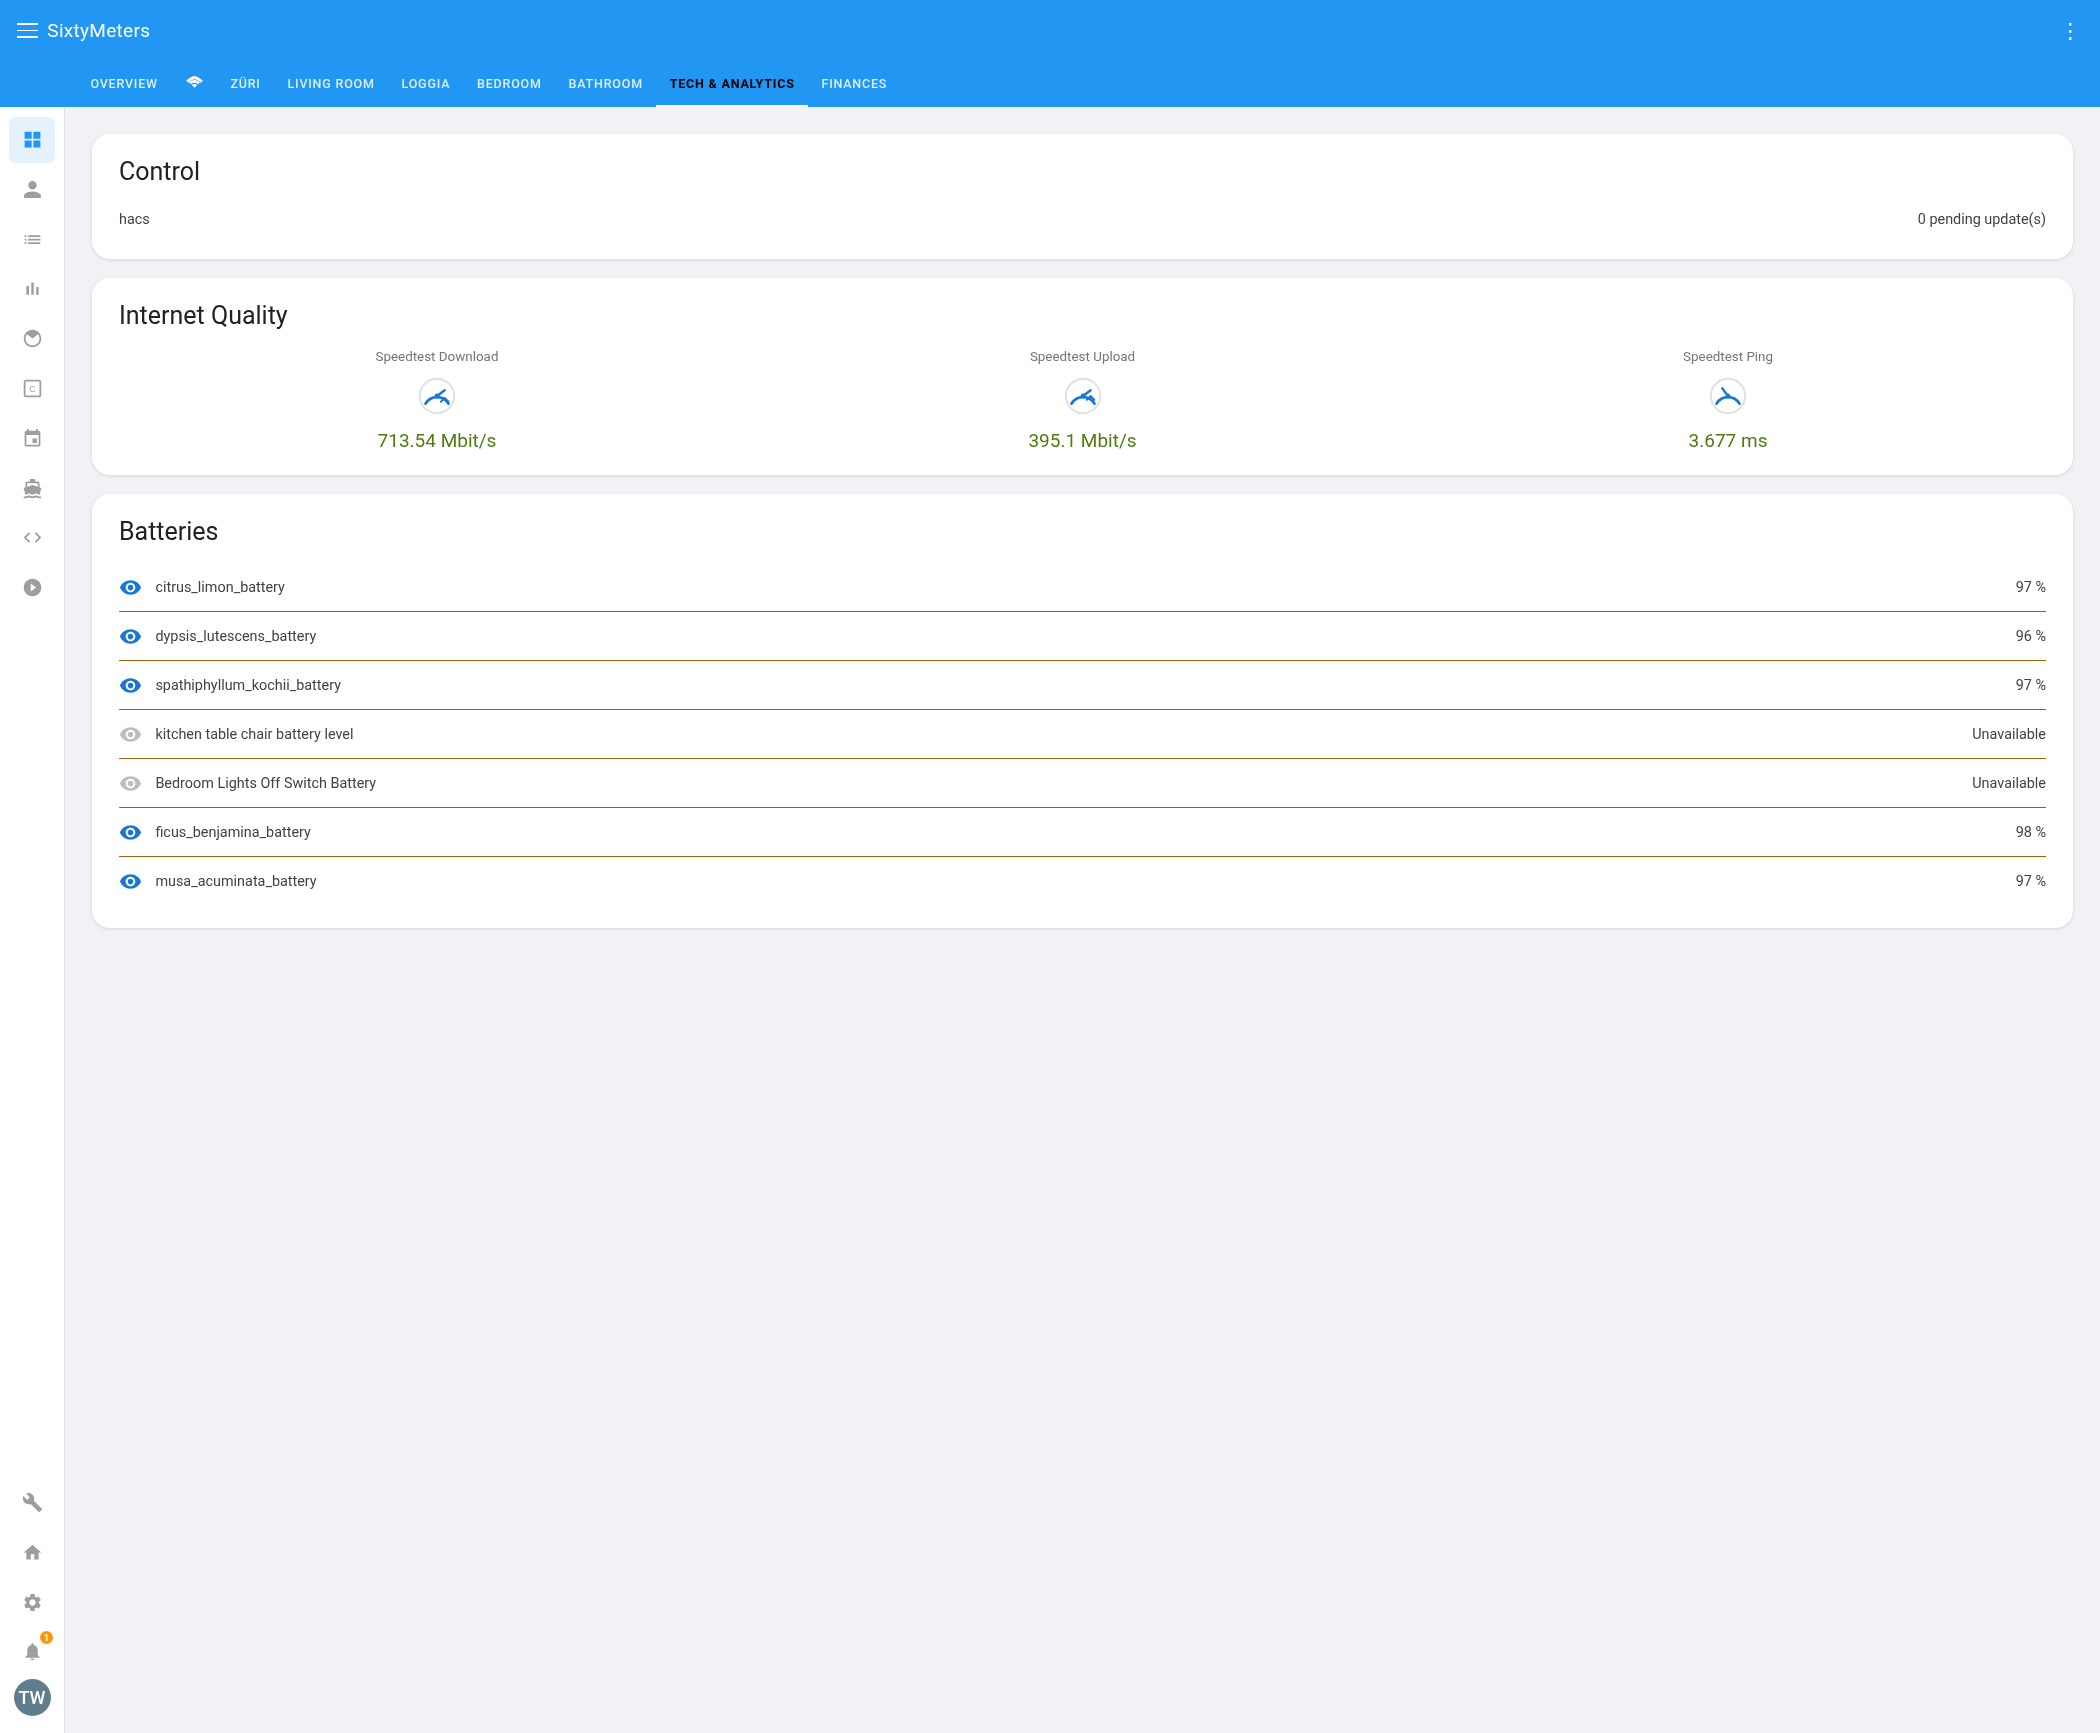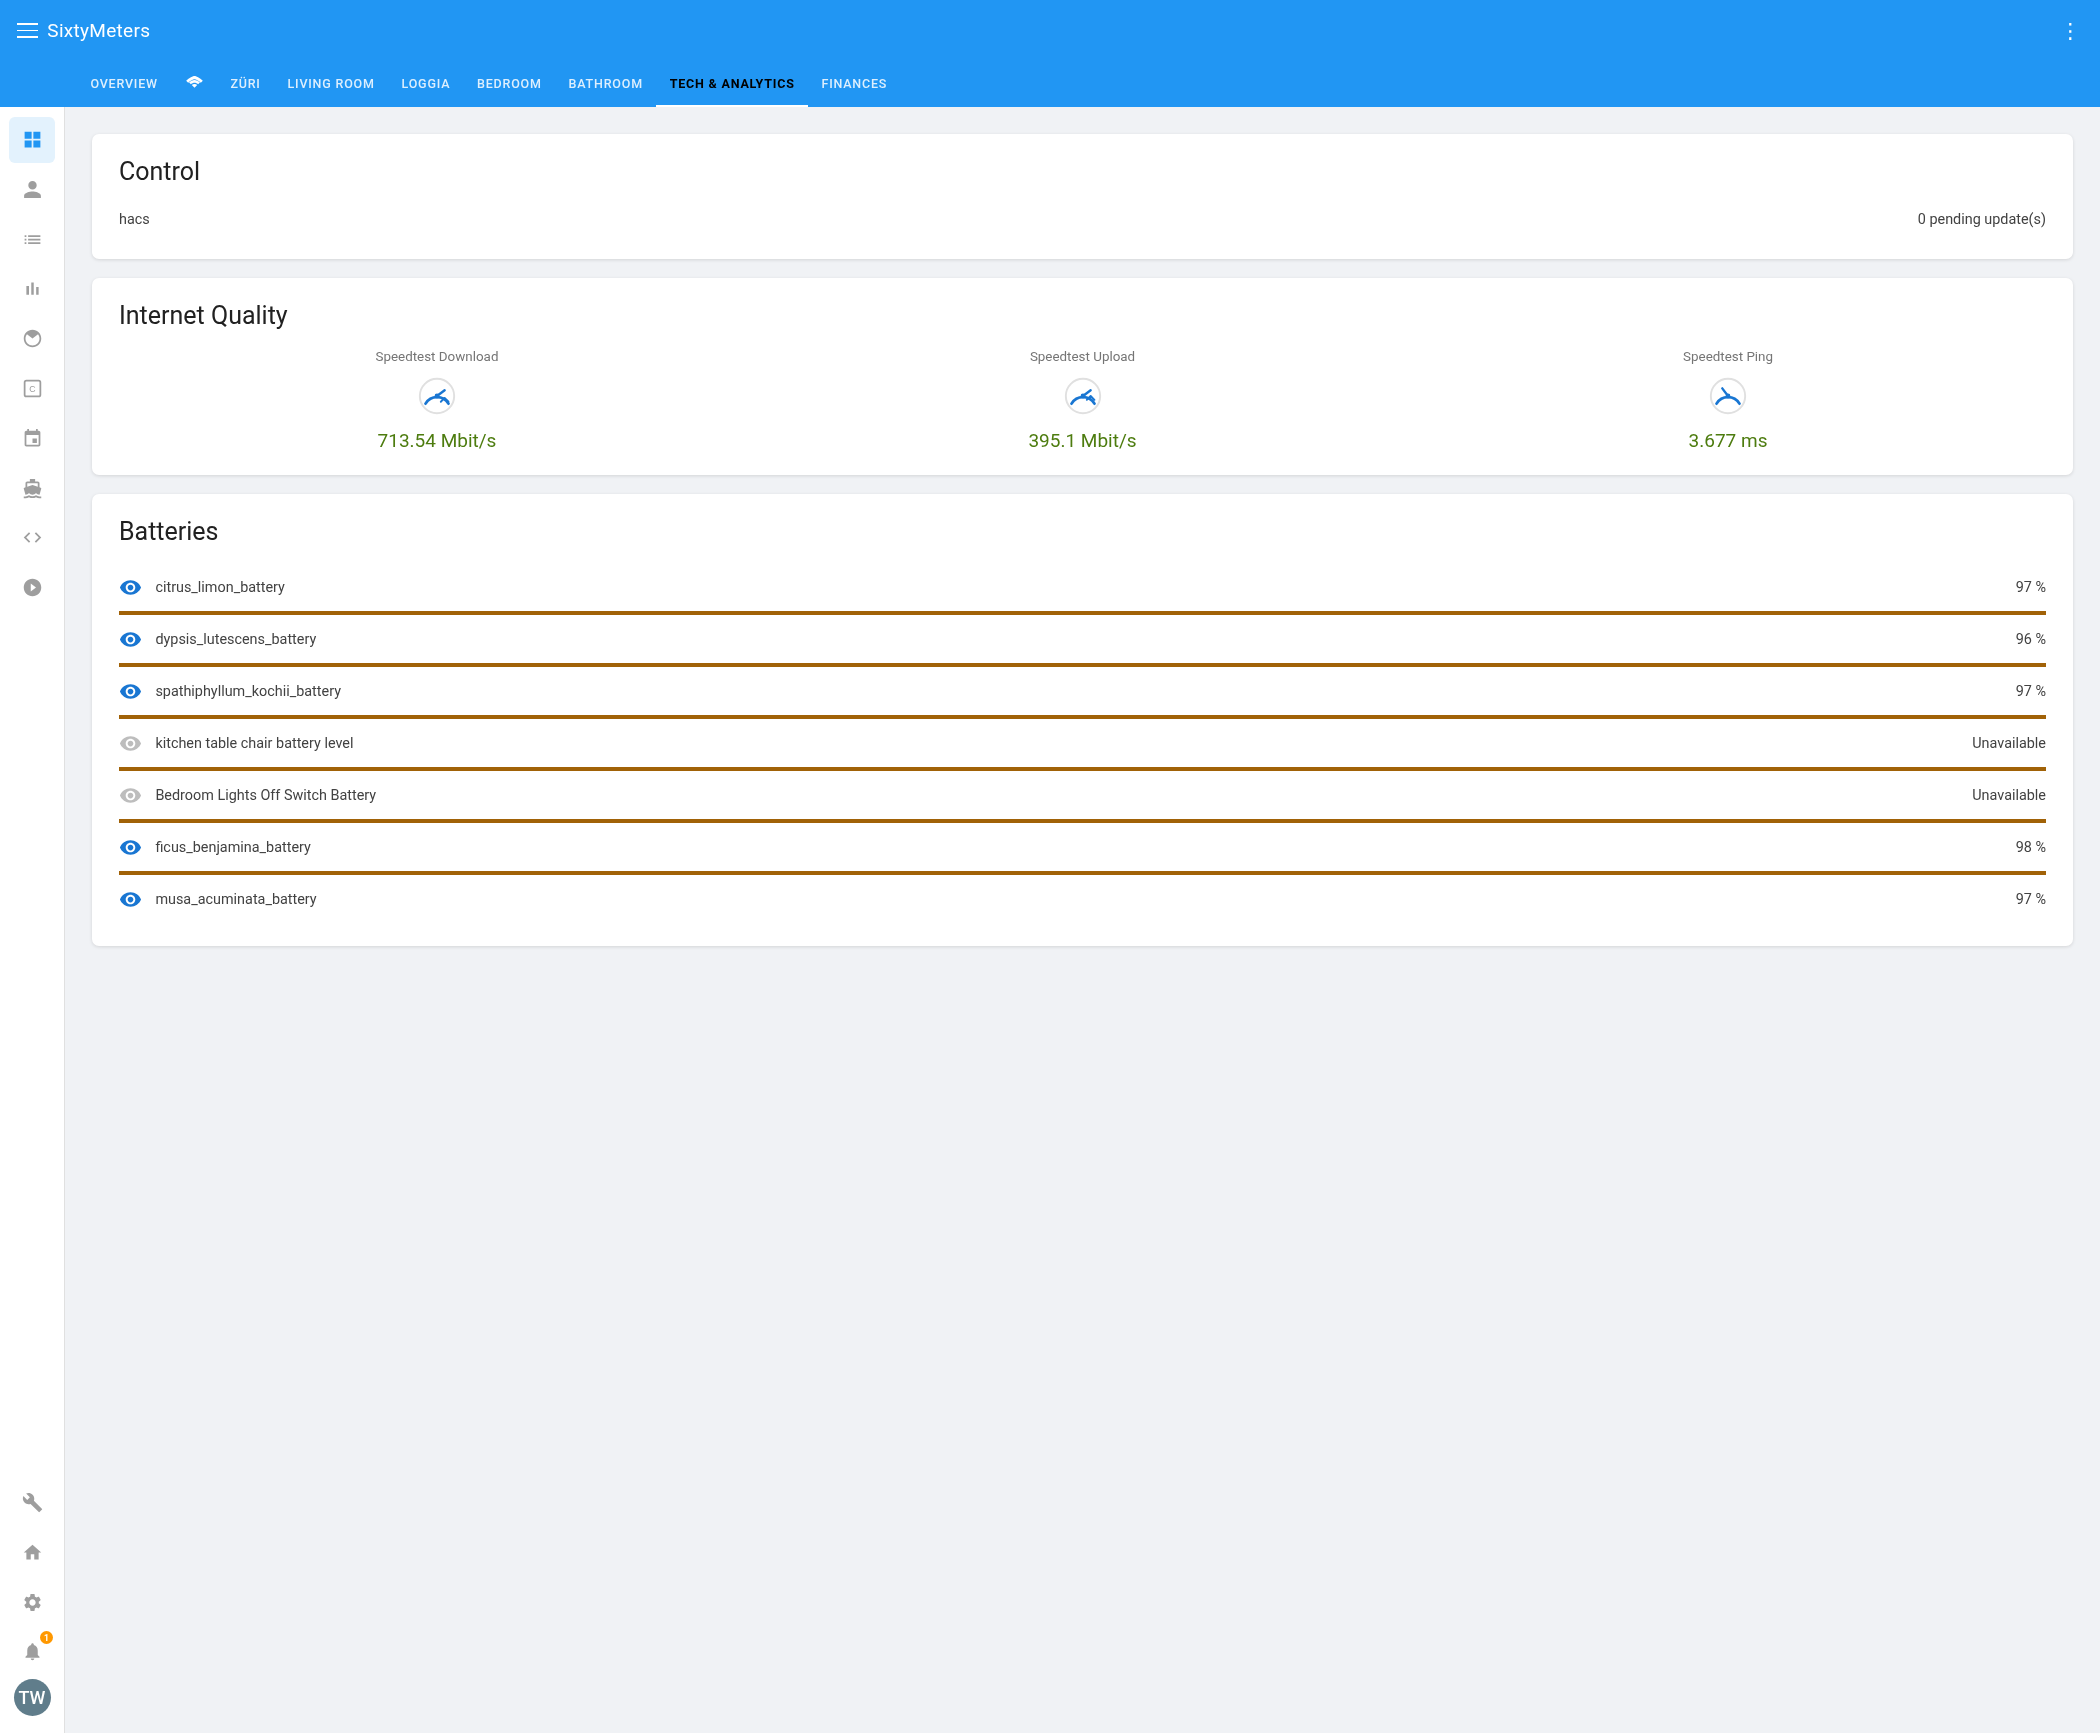--- a/index.html
+++ b/index.html
@@ -112,21 +112,21 @@
       padding: 27px 27px;
       background: #f0f2f5;
       display: flex;
       flex-direction: column;
       gap: 19px;
     }
 
     
     .card {
       background: white;
-      border-radius: 7px;
+      border-radius: 18px;
       box-shadow: 0 1px 3.8px rgba(0,0,0,0.12);
       padding: 23px 27px;
     }
     .card-title {
       font-size: 25px;
       font-weight: 400;
       color: #212121;
       margin-bottom: 17.3px;
     }
 
@@ -170,21 +170,21 @@
       font-size: 19px;
       color: #4d7c0f;
       font-weight: 400;
     }
 
     
     .battery-row {
       display: flex;
       align-items: center;
       padding: 12.5px 0;
-      border-bottom: 4px solid #a16207;
+      border-bottom: 1px solid #a16207;
       gap: 13.4px;
     }
     .battery-row:last-child { border-bottom: none; }
     .battery-name {
       flex: 1;
       font-size: 14.4px;
       color: #424242;
     }
     .battery-value {
       font-size: 14.4px;

